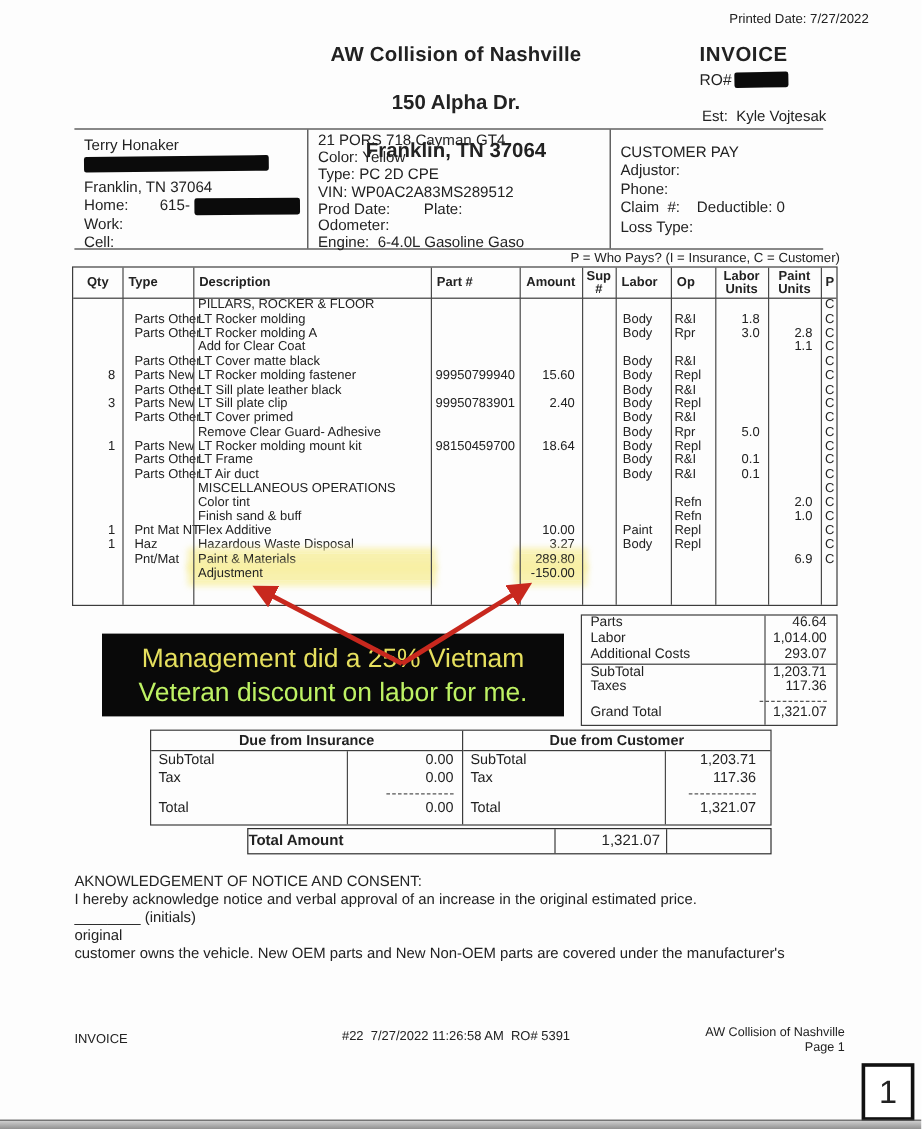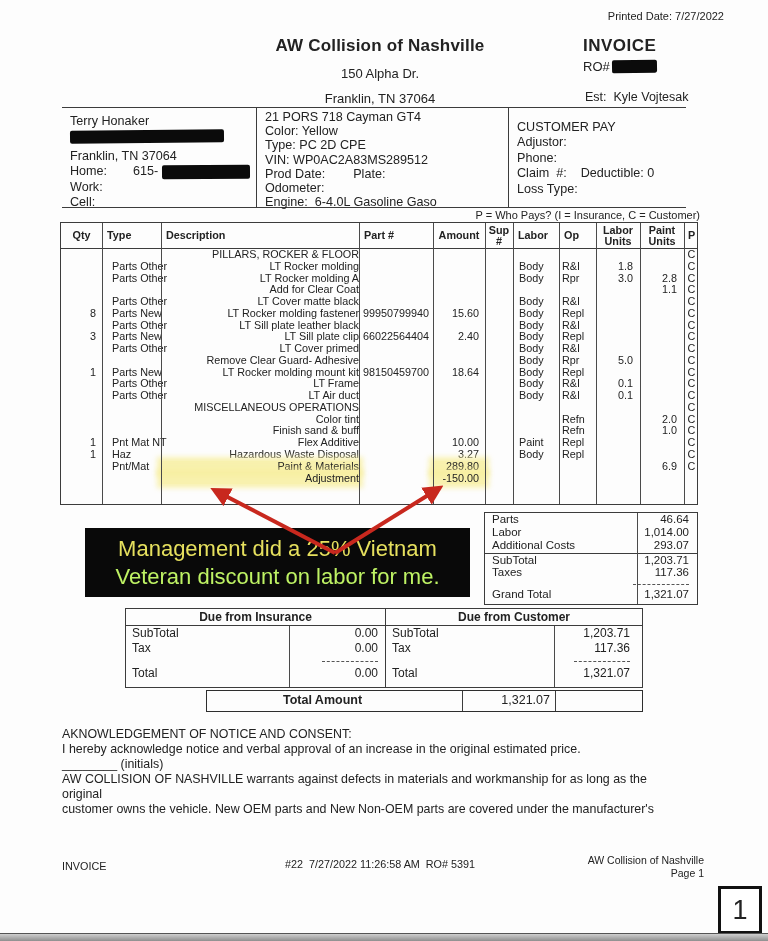--- a/index.html
+++ b/index.html
@@ -6,21 +6,21 @@
   html,body { background:#ffffff; }
   body { font-family:"Liberation Sans","DejaVu Sans",sans-serif; color:#222; }
   .page { position:relative; width:768px; height:941px; background:#fdfdfd; overflow:hidden; }
   .abs { position:absolute; }
   .pre { white-space:pre; }
 
   
   .printed-date { top:10px; right:44px; font-size:11px; }
   .shop-block { top:36px; left:230px; width:300px; text-align:center; }
   .shop-name { font-size:17px; font-weight:bold; letter-spacing:.2px; }
-  .shop-addr { font-size:13px; font-weight:normal; margin-top:10px; }
+  .shop-addr { font-size:17px; font-weight:bold; margin-top:20px; }
   .shop-phone { font-size:13.5px; font-weight:bold; margin-top:3px; white-space:pre; }
   .inv-block { top:36px; left:583px; width:130px; }
   .inv-title { font-size:17px; font-weight:bold; letter-spacing:.5px; }
   .ro-line { font-size:13px; margin-top:3px; display:flex; align-items:center; }
   .redact { display:inline-block; background:#0b0b0b; border-radius:2px; }
   .ro-redact { width:45px; height:13px; margin-left:2px; transform:rotate(-1deg); }
   .est-line { top:90px; left:585px; font-size:12.5px; white-space:pre; }
 
   
   .info-row { top:107px; left:62px; width:624px; height:101px;
@@ -45,21 +45,21 @@
                   height:26px; border-bottom:1.5px solid #3c3c3c; }
   .items-header .hcell { font-size:10.8px; font-weight:bold; display:flex; align-items:center;
                          justify-content:center; text-align:center; white-space:pre-line; line-height:11px; }
   .items-header .hcell.hl-left { justify-content:flex-start; padding-left:5px; }
   .items-body { position:relative; }
   .item-row { display:grid; grid-template-columns:41px 59px 198px 74px 52px 28px 46px 37px 44px 44px 15px;
               height:11.78px; }
   .cell { font-size:10.8px; line-height:11.78px; overflow:visible; white-space:nowrap; }
   .c-qty   { text-align:right; padding-right:6px; }
   .c-type  { padding-left:10px; }
-  .c-desc  { padding-left:4px;text-align:right; }
+  .c-desc  { padding-left:4px; }
   .c-part  { padding-left:4px; }
   .c-amount{ text-align:right; padding-right:6px; }
   .c-labor { padding-left:6px; }
   .c-op    { padding-left:3px; }
   .c-lu    { text-align:right; padding-right:7px; }
   .c-pu    { text-align:right; padding-right:7px; }
   .c-p     { text-align:center; }
   .hl { background:rgba(247,239,160,.85); box-shadow:0 0 5px 4px rgba(247,239,160,.8); }
 
   
@@ -91,21 +91,21 @@
   .d-row .val { margin-left:auto; padding-right:7px; }
   .due-half.right .d-row .val { padding-right:12px; }
   .d-dash-row { height:11px; display:flex; justify-content:flex-end; }
   .d-dash { width:56px; border-top:1.5px dashed #555; margin-top:6px; }
   .due-half .d-dash { margin-right:7px; }
   .due-half.right .d-dash { margin-right:12px; }
   .due-ivline { position:absolute; top:17px; bottom:0; border-left:1px solid #4a4a4a; }
 
   .total-amount-bar { top:690px; left:206px; width:437px; height:22px;
                       border:1.8px solid #2e2e2e; display:flex; font-size:12.5px; }
-  .ta-label { width:256px; text-align:center; padding-right:24px; font-weight:bold;
+  .ta-label { width:256px; text-align:left; padding-right:24px; font-weight:bold;
               line-height:19px; border-right:1.2px solid #3c3c3c; }
   .ta-value { width:93px; text-align:right; padding-right:5px; line-height:19px;
               border-right:1.2px solid #3c3c3c; }
   .ta-empty { flex:1; }
 
   
   .ack { top:727px; left:62px; width:648px; font-size:12.4px; line-height:15.1px; }
 
   
   .footer-left { top:860px; left:62px; font-size:10.8px; }
@@ -280,21 +280,21 @@
           <div class="cell c-labor">Body</div>
           <div class="cell c-op">R&amp;I</div>
           <div class="cell c-lu"></div>
           <div class="cell c-pu"></div>
           <div class="cell c-p">C</div>
         </div>
         <div class="item-row">
           <div class="cell c-qty">3</div>
           <div class="cell c-type">Parts New</div>
           <div class="cell c-desc">LT Sill plate clip</div>
-          <div class="cell c-part">66022564404</div>
+          <div class="cell c-part">99950783901</div>
           <div class="cell c-amount">2.40</div>
           <div class="cell c-sup"></div>
           <div class="cell c-labor">Body</div>
           <div class="cell c-op">Repl</div>
           <div class="cell c-lu"></div>
           <div class="cell c-pu"></div>
           <div class="cell c-p">C</div>
         </div>
         <div class="item-row">
           <div class="cell c-qty"></div>
@@ -555,21 +555,20 @@
   <div class="abs total-amount-bar">
     <div class="ta-label">Total Amount</div>
     <div class="ta-value">1,321.07</div>
     <div class="ta-empty"></div>
   </div>
 
   <div class="abs ack">
     <div>AKNOWLEDGEMENT OF NOTICE AND CONSENT:</div>
     <div>I hereby acknowledge notice and verbal approval of an increase in the original estimated price.</div>
     <div>________ (initials)</div>
-    <div>AW COLLISION OF NASHVILLE warrants against defects in materials and workmanship for as long as the</div>
     <div>original</div>
     <div>customer owns the vehicle. New OEM parts and New Non-OEM parts are covered under the manufacturer's</div>
   </div>
 
   <div class="abs footer-left">INVOICE</div>
   <div class="abs footer-center">#22  7/27/2022 11:26:58 AM  RO# 5391</div>
   <div class="abs footer-right">
     <div>AW Collision of Nashville</div>
     <div>Page 1</div>
   </div>

